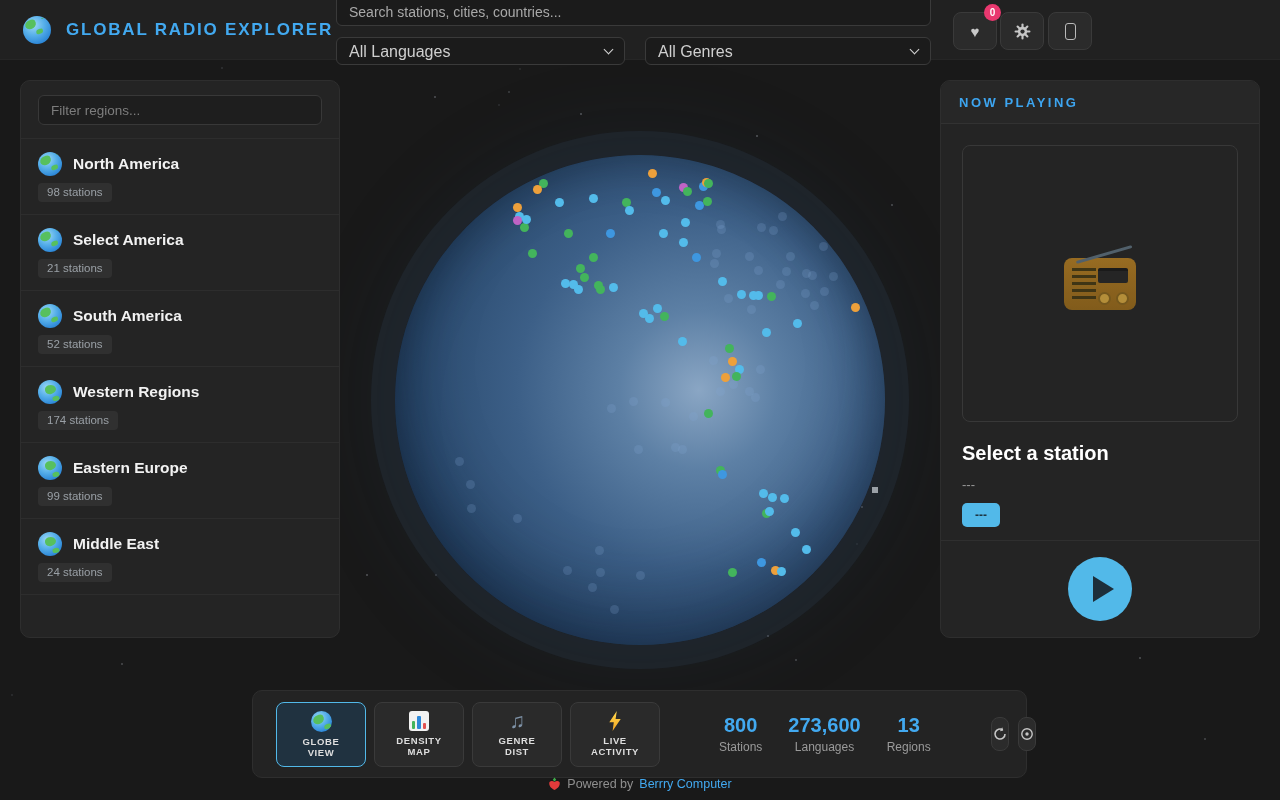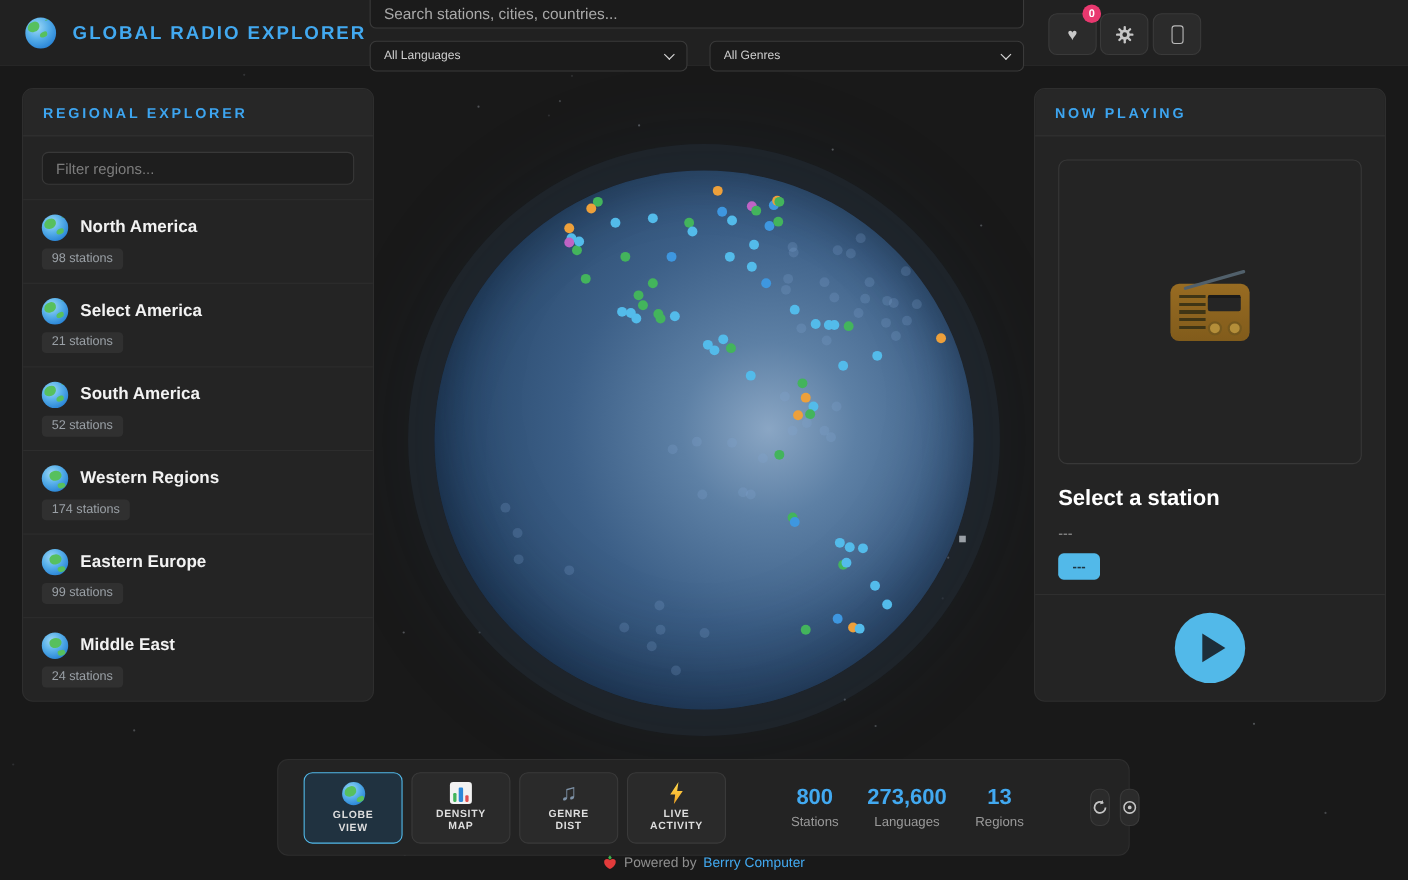--- a/index.html
+++ b/index.html
@@ -12,21 +12,21 @@
   .app-title { position:absolute; left:66px; top:20px; font-size:17px; font-weight:bold;
     letter-spacing:1.8px; color:#42a9f0; }
   .search-input { position:absolute; left:336px; top:-12px; width:595px; height:38px;
     background:#1b1b1b; border:1px solid #3a3a3a; border-radius:6px; color:#ddd;
     font-size:14px; padding:10px 12px 0 12px; outline:none; font-family:inherit; }
   .search-input::placeholder { color:#a9a9a9; }
   .sel-wrap { position:absolute; top:37px; height:28px; }
   .sel-wrap.lang { left:336px; width:289px; }
   .sel-wrap.genre { left:645px; width:286px; }
   .sel-wrap select { width:100%; height:28px; background:#1b1b1b; border:1px solid #3a3a3a;
-    border-radius:6px; color:#cfcfcf; font-size:11px; padding:0 12px; appearance:none;
+    border-radius:6px; color:#cfcfcf; font-size:16px; padding:0 12px; appearance:none;
     -webkit-appearance:none; outline:none; font-family:inherit; }
   .chev { position:absolute; right:13px; top:9px; width:7px; height:7px;
     border-right:1.6px solid #d5d5d5; border-bottom:1.6px solid #d5d5d5;
     transform:rotate(45deg); pointer-events:none; }
   .hbtn { position:absolute; top:12px; width:44px; height:38px; background:#2b2b2b;
     border:1px solid #3a3a3a; border-radius:8px; display:flex; align-items:center;
     justify-content:center; cursor:pointer; }
   .hbtn.fav { left:953px; } .hbtn.settings { left:1000px; } .hbtn.mobile { left:1048px; }
   .heart-glyph { color:#c9c9c9; font-size:15px; }
   .rect-glyph { width:11px; height:17px; border:1.8px solid #b9b9b9; border-radius:3px; }
@@ -330,21 +330,20 @@
       <span class="dot faint" style="left: 349.568px; top: 231.791px; background: rgb(130, 170, 215);"></span>
       <span class="dot faint" style="left: 356.115px; top: 237.722px; background: rgb(130, 170, 215);"></span>
       <span class="dot faint" style="left: 333.902px; top: 225.052px; background: rgb(130, 170, 215);"></span>
       <span class="dot faint" style="left: 313.755px; top: 200.679px; background: rgb(130, 170, 215);"></span>
       <span class="dot faint" style="left: 321.344px; top: 232.418px; background: rgb(130, 170, 215);"></span>
     </div>
   <span class="sq-marker" id="sq-marker" style="left: 477px; top: 332px;"></span>
 </div>
 
 <div class="panel left">
-  <div class="panel-head">REGIONAL EXPLORER</div>
   <div class="filter-wrap">
     <input class="filter-input" type="text" placeholder="Filter regions..." style="">
   </div>
   <div id="region-list">
   <div class="region">
     <div class="region-row">
       <span class="globe-ico"></span>
       <span class="region-name">North America</span>
     </div>
     <span class="region-badge">98 stations</span>

